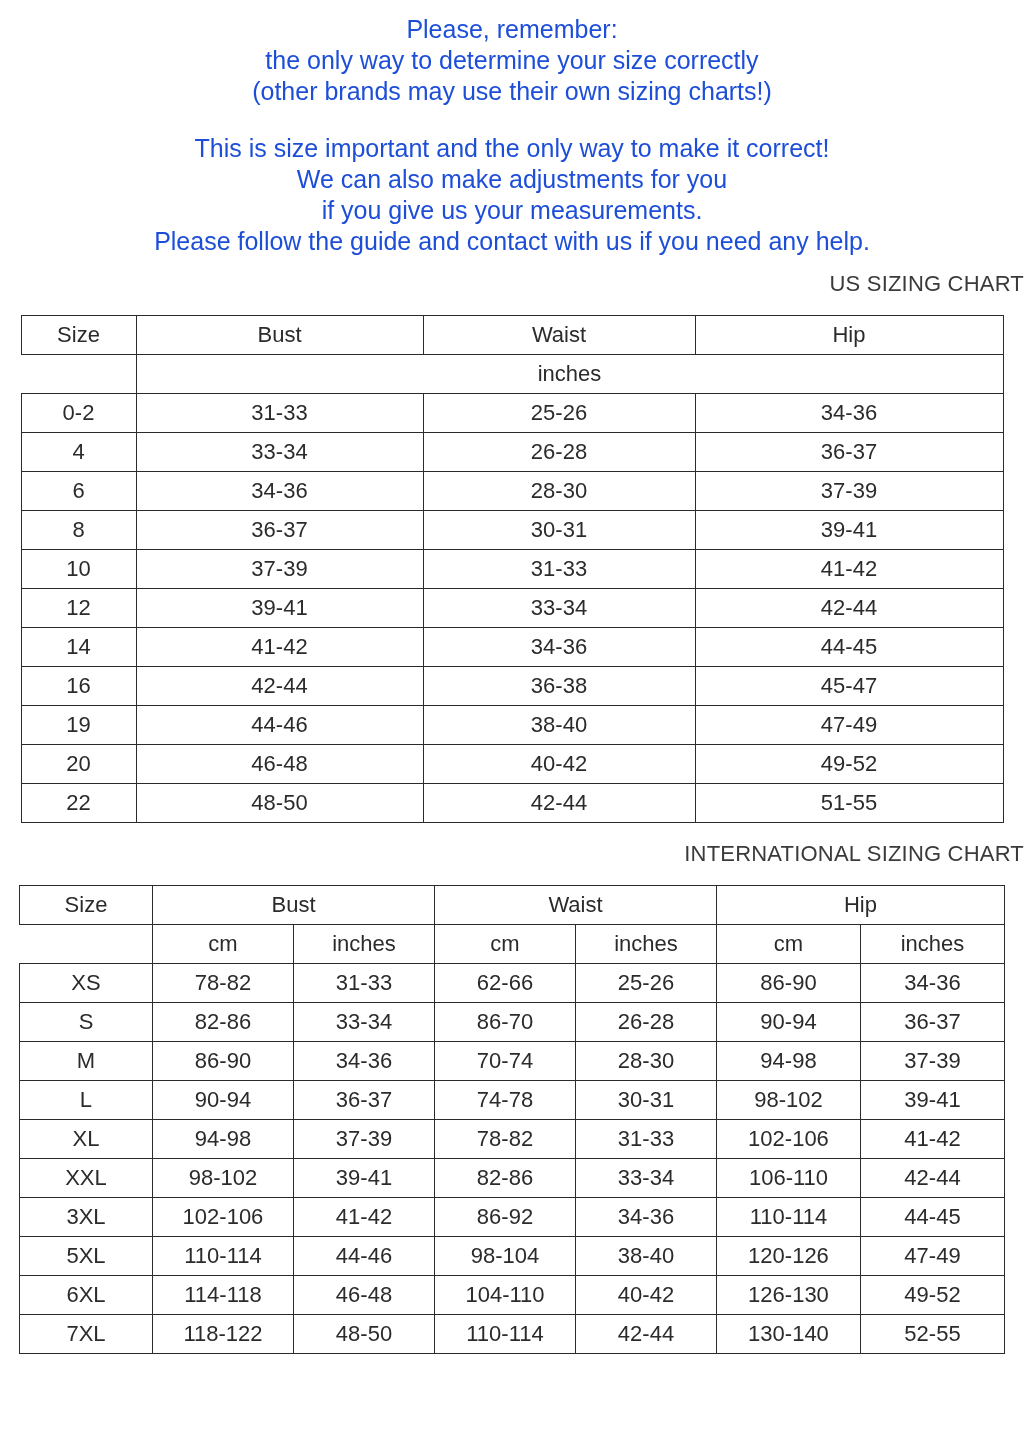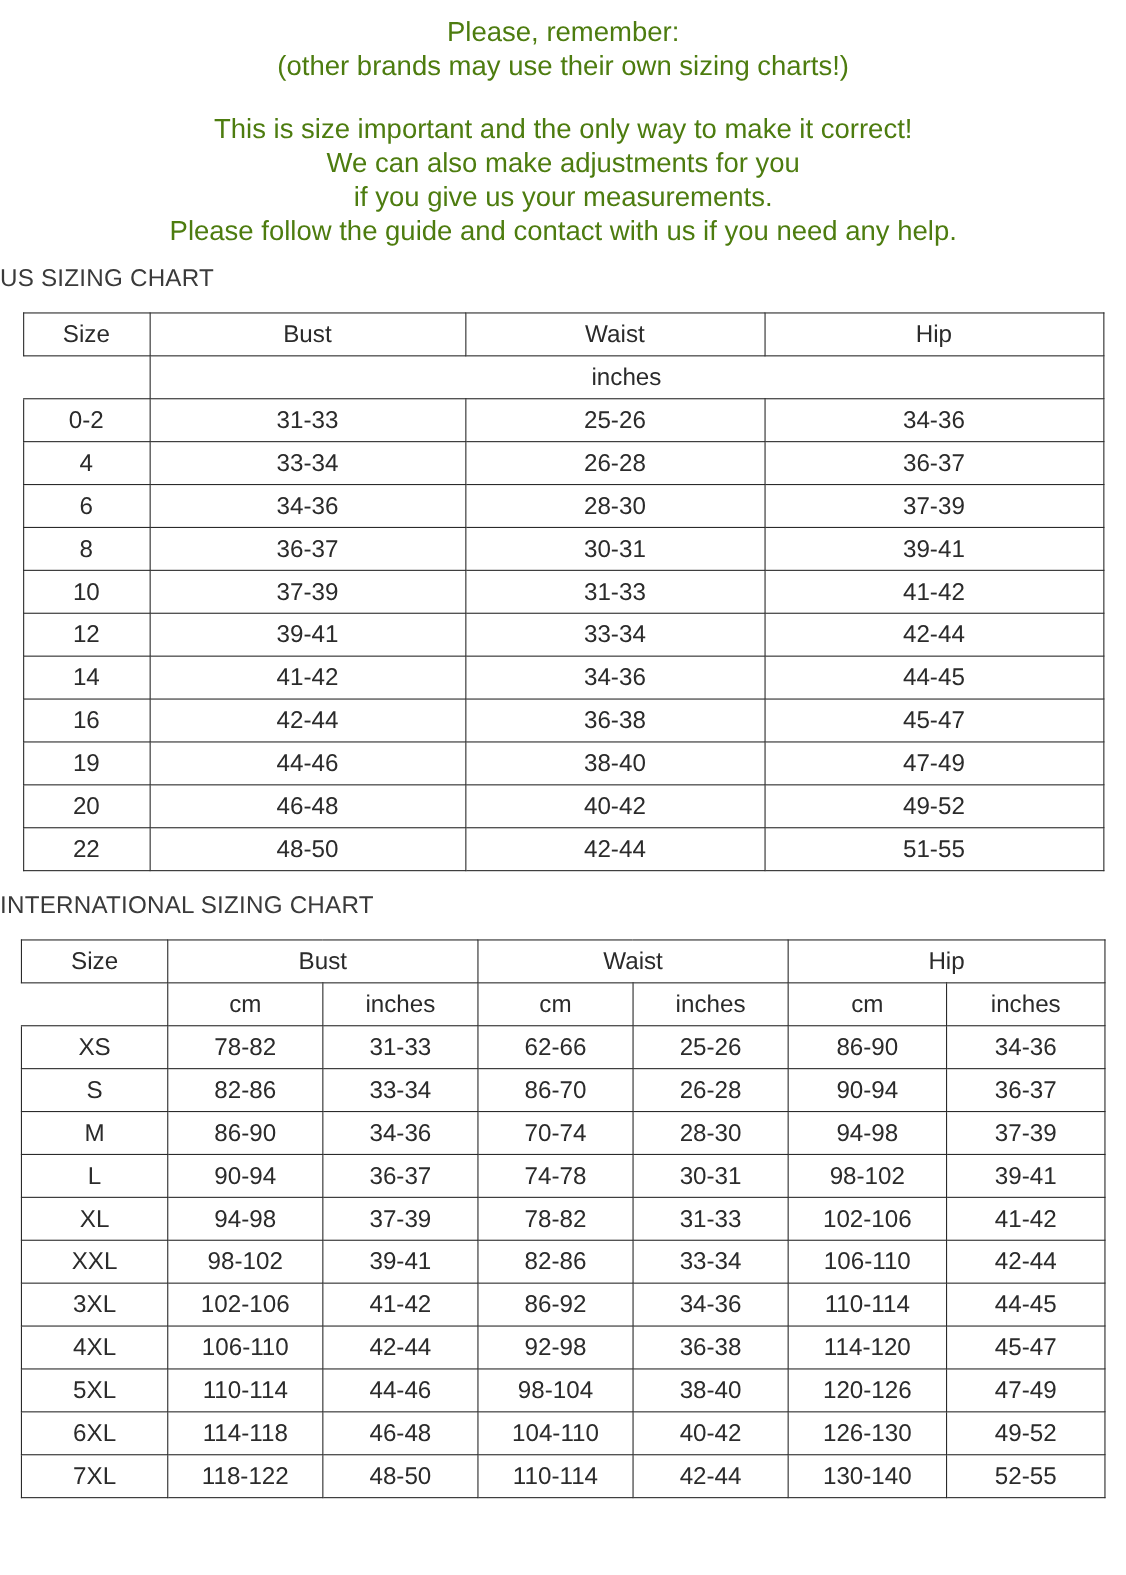--- a/index.html
+++ b/index.html
@@ -15,35 +15,35 @@
   }
   .page {
     width: 1024px;
     height: 1432px;
     position: relative;
     box-sizing: border-box;
     padding: 0;
   }
   .intro {
     text-align: center;
-    color: #4d7c0f;
+    color: #1d4ed8;
     font-size: 25px;
     line-height: 31px;
     padding-top: 14px;
   }
   .intro .line {
     display: block;
     white-space: pre;
   }
   .intro .spacer {
     display: block;
     height: 26px;
   }
   .chart-title {
-    text-align: left;
+    text-align: right;
     color: #3a3a3a;
     font-size: 22px;
     margin-top: 14px;
     margin-bottom: 6px;
     letter-spacing: 0.2px;
   }
   table.sizing {
     border-collapse: collapse;
     table-layout: fixed;
     margin: 18px auto;
@@ -79,20 +79,21 @@
   .tbl-wrap { width: 1024px; }
   .hdr { font-size: 22px; }
 </style>
 </head>
 <body>
 
 <div class="page">
 
   <div class="intro">
     <span class="line">Please, remember:</span>
+    <span class="line">the only way to determine your size correctly</span>
     <span class="line">(other brands may use their own sizing charts!)</span>
     <span class="spacer"></span>
     <span class="line">This is size important and the only way to make it correct!</span>
     <span class="line">We can also make adjustments for you</span>
     <span class="line">if you give us your measurements.</span>
     <span class="line">Please follow the guide and contact with us if you need any help.</span>
   </div>
 
   <div class="chart-title">US SIZING CHART</div>
 
@@ -271,29 +272,20 @@
         <tr>
           <td>3XL</td>
           <td>102-106</td>
           <td>41-42</td>
           <td>86-92</td>
           <td>34-36</td>
           <td>110-114</td>
           <td>44-45</td>
         </tr>
         <tr>
-          <td>4XL</td>
-          <td>106-110</td>
-          <td>42-44</td>
-          <td>92-98</td>
-          <td>36-38</td>
-          <td>114-120</td>
-          <td>45-47</td>
-        </tr>
-        <tr>
           <td>5XL</td>
           <td>110-114</td>
           <td>44-46</td>
           <td>98-104</td>
           <td>38-40</td>
           <td>120-126</td>
           <td>47-49</td>
         </tr>
         <tr>
           <td>6XL</td>

